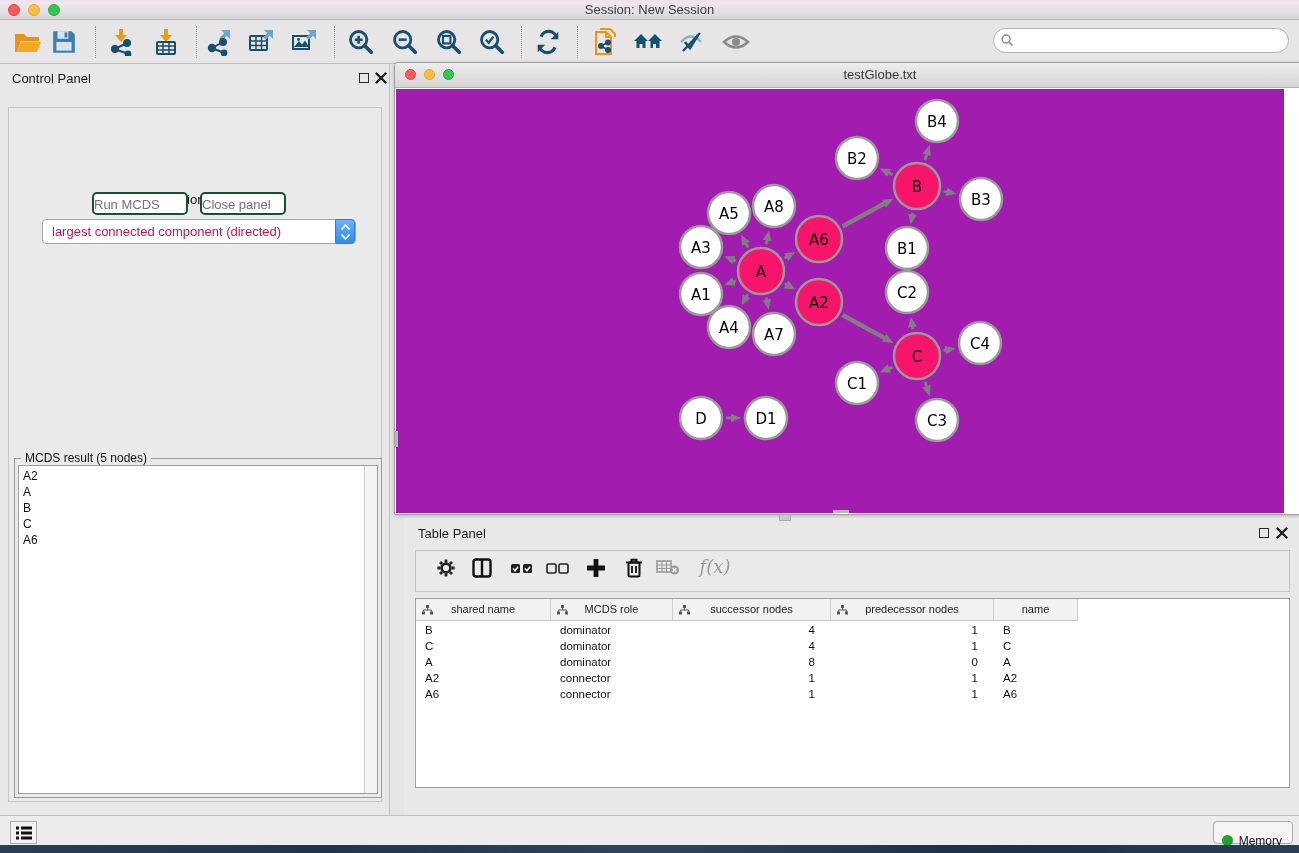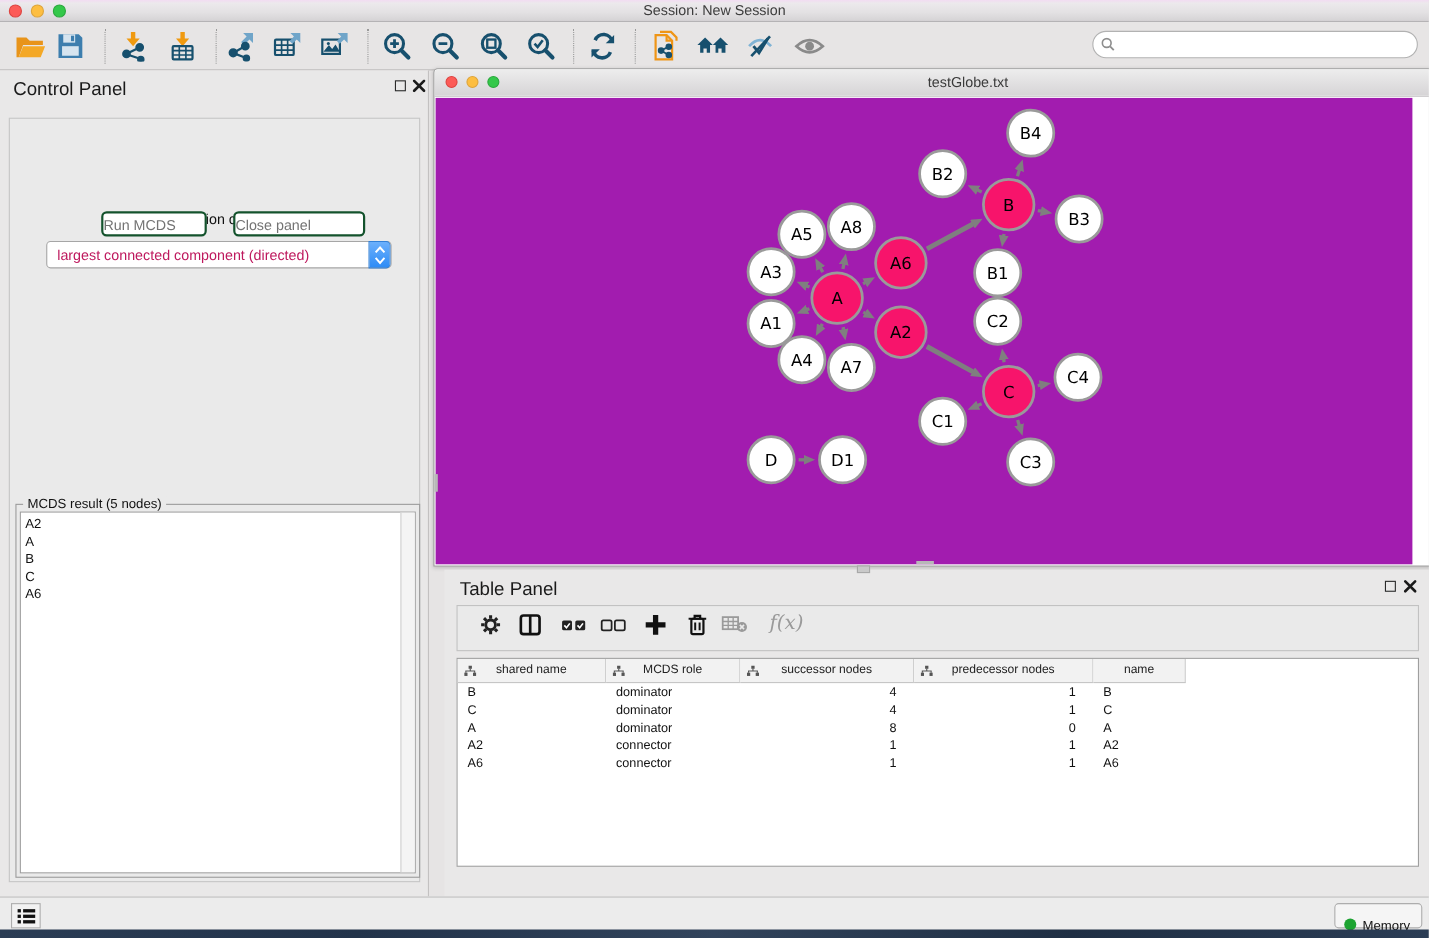--- a/index.html
+++ b/index.html
@@ -18,21 +18,21 @@
   
   .main-toolbar{position:absolute;left:0;top:20px;width:1299px;height:44px;background:#e7e5e5;border-bottom:1px solid #bdbbbb;}
   .tbtn{position:absolute;top:6px;width:36px;height:32px;display:flex;align-items:center;justify-content:center;cursor:default;}
   .tsep{position:absolute;top:6px;width:1px;height:32px;border-left:1px dotted #9a9a9a;}
   .searchbox{position:absolute;right:10px;top:8px;width:296px;height:25px;background:#fff;border:1px solid #b2b2b2;border-radius:13px;}
   .searchbox input{position:absolute;left:26px;top:2px;width:260px;height:19px;border:none;outline:none;font-size:12px;background:transparent;}
   .searchbox svg{position:absolute;left:7px;top:5px;}
   
   .cpanel{position:absolute;left:0;top:64px;width:390px;height:751px;background:#e9e8e8;border-right:1px solid #c3c1c1;}
   .panel-head{position:absolute;left:0;top:0;width:100%;height:28px;}
-  .panel-title{position:absolute;left:12px;top:7px;font-size:17px;color:#1a1a1a;}
+  .panel-title{position:absolute;left:12px;top:7px;font-size:13px;color:#1a1a1a;}
   .float-ico{position:absolute;width:10px;height:10px;border:1.5px solid #2a2a2a;top:9px;}
   .close-ico{position:absolute;top:8px;width:12px;height:12px;}
   .cp-box{position:absolute;left:8px;top:43px;width:374px;height:695px;background:#eaeaea;border:1px solid #c6c6c6;}
   .seg{display:flex;position:absolute;}
   .seg .stab{background:#fff;border:1px solid #a9a9a9;border-left:none;font-size:13px;height:22px;line-height:20px;padding:0 13px;color:#111;white-space:nowrap;}
   .seg .stab:first-child{border-left:1px solid #a9a9a9;border-radius:5px 0 0 5px;}
   .seg .stab:last-child{border-radius:0 5px 5px 0;}
   .seg .stab.active{background:linear-gradient(#5aa7fb,#2e8cf6);color:#fff;border-color:#3180d8;}
   .opt-label{position:absolute;left:0;width:390px;top:128px;text-align:center;font-size:13px;color:#111;}
   .dropdown{position:absolute;left:42px;top:155px;width:314px;height:25px;background:#fff;border:1px solid #a6a6a6;border-radius:4px;}
@@ -248,21 +248,21 @@
     <div class="dropdown">
       <div class="val">largest connected component (directed)</div>
       <div class="dd-step">
         <svg width="11" height="18" viewBox="0 0 11 18">
             <path d="M1.5 6.5L5.5 2l4 4.5" fill="none" stroke="#fff" stroke-width="1.8"></path>
             <path d="M1.5 11.5l4 4.5 4-4.5" fill="none" stroke="#fff" stroke-width="1.8"></path>
           </svg>
       </div>
     </div>
     <div class="cbtn" style="left:92px;top:128px;width:96px">Run MCDS</div>
-    <div class="cbtn" style="left:212px;top:128px;width:120px">Close panel</div>
+    <div class="cbtn" style="left:200px;top:128px;width:86px">Close panel</div>
     <div class="groupbox">
       <div class="glabel">MCDS result (5 nodes)</div>
       <div class="glist">
         <div class="items" id="mcds-items">
             <div>A2</div>
             <div>A</div>
             <div>B</div>
             <div>C</div>
             <div>A6</div>
           </div>

